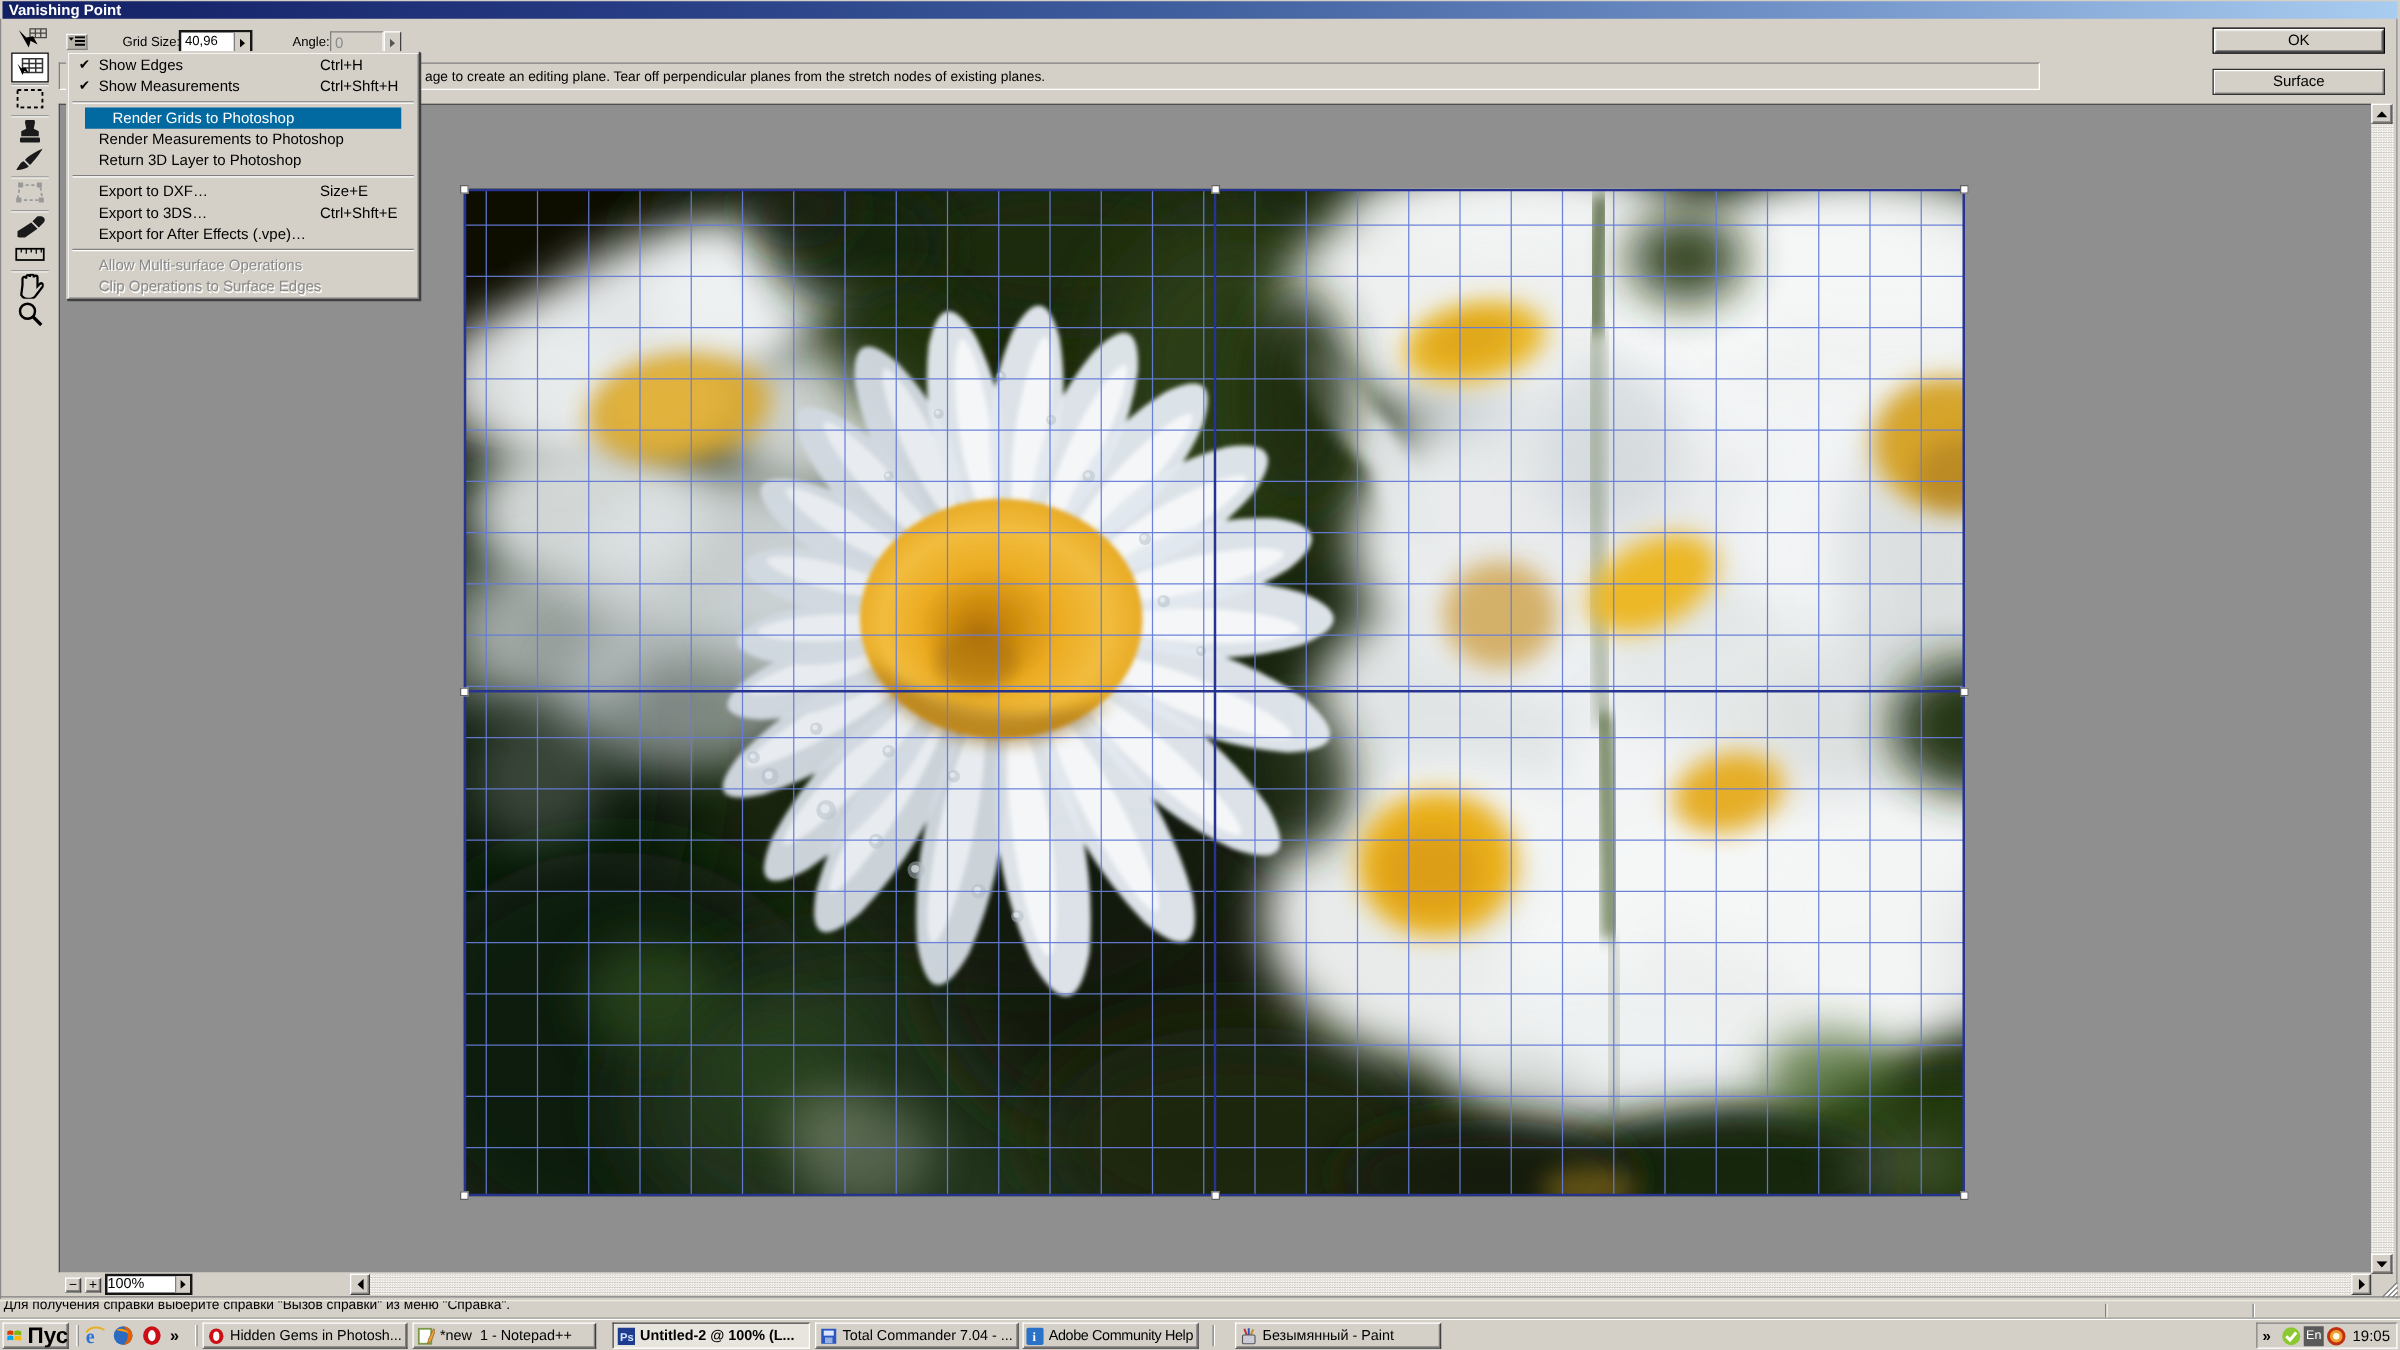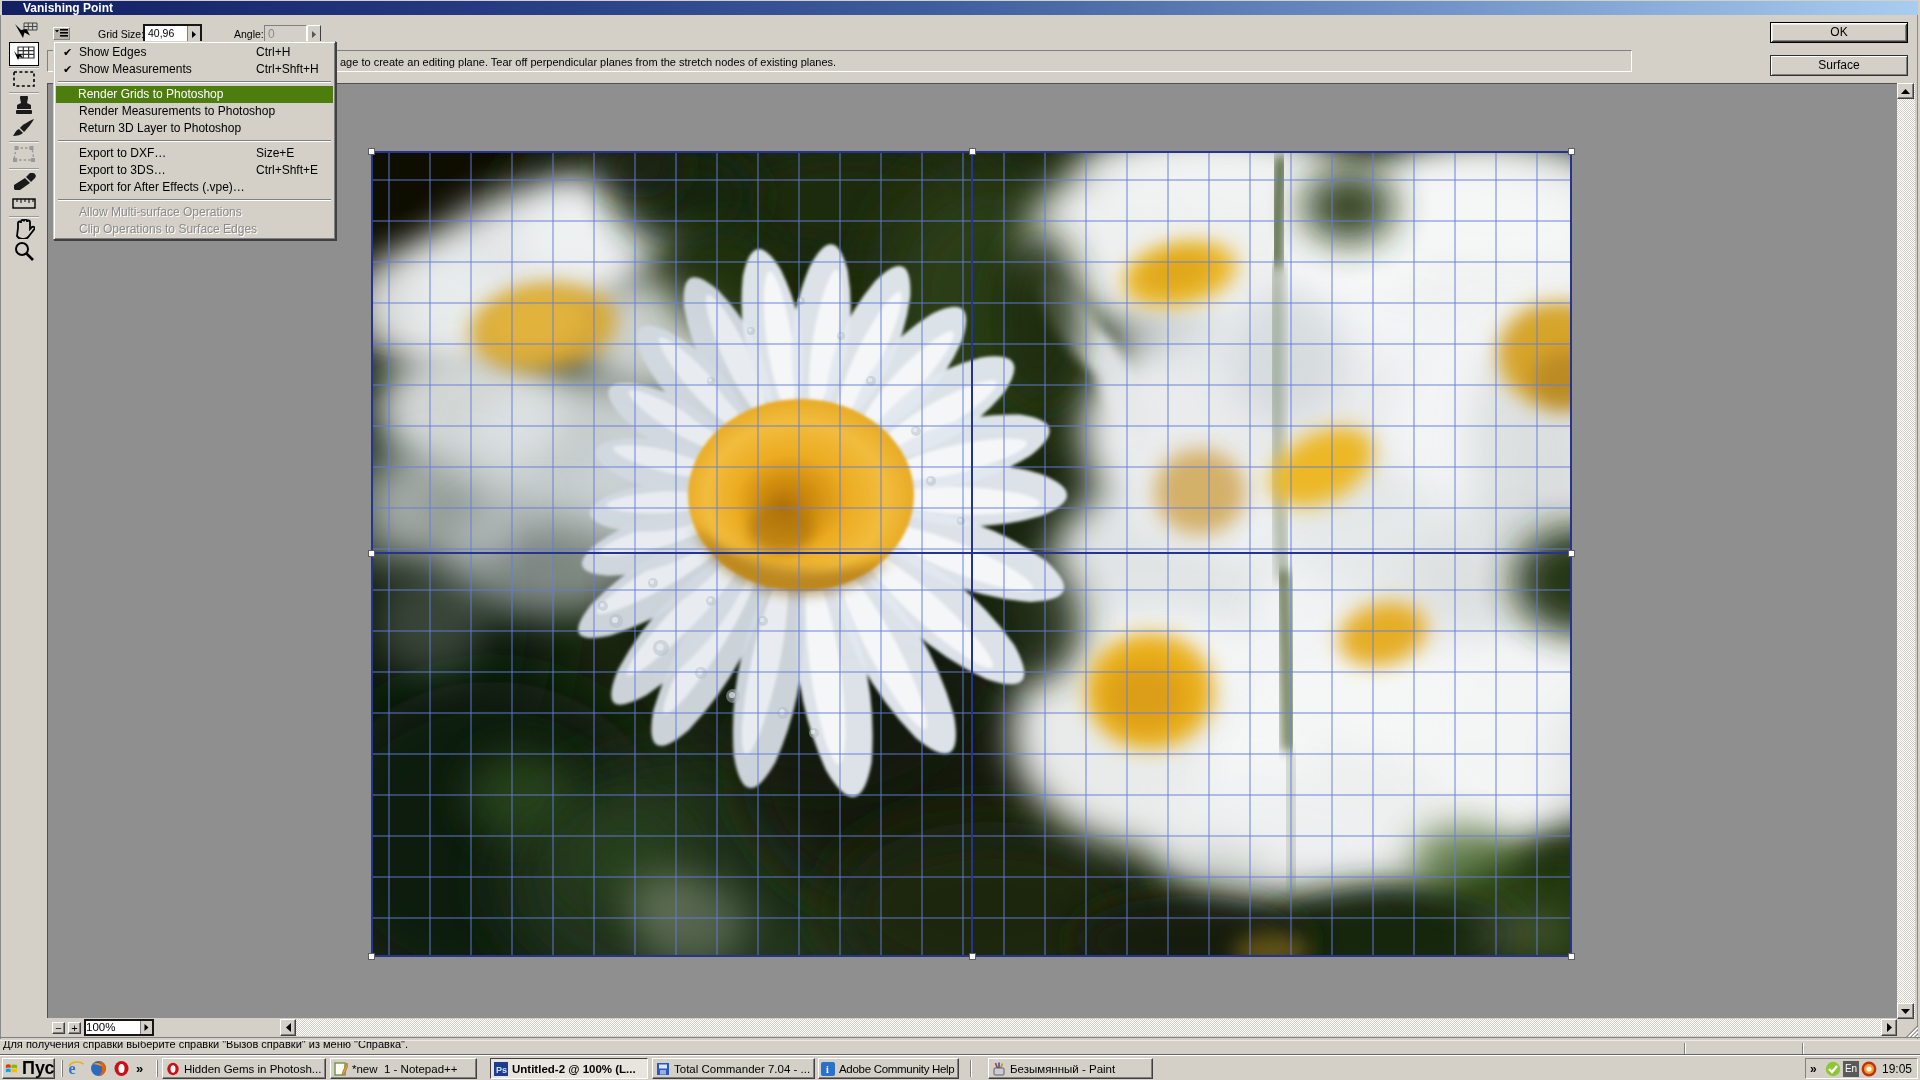--- a/index.html
+++ b/index.html
@@ -1,39 +1,39 @@
 <!DOCTYPE html>
 <html><head><meta charset="utf-8"><style>
 *{margin:0;padding:0;box-sizing:border-box}
 html,body{width:1920px;height:1080px;overflow:hidden}
 body{background:#d4d0c8;font-family:"Liberation Sans",sans-serif;position:relative}
 .abs{position:absolute}
 .raised{border-top:1px solid #fff;border-left:1px solid #fff;border-right:1px solid #404040;border-bottom:1px solid #404040;box-shadow:inset -1px -1px 0 #808080;background:#d4d0c8}
 .check{background:repeating-conic-gradient(#ffffff 0 25%,#d4d0c8 0 50%) 0 0/2px 2px}
-#titlebar{left:2px;top:1px;width:1916px;height:14px;background:linear-gradient(to right,#131f63 0%,#253a82 25%,#40609f 50%,#7193c8 75%,#a9cdf0 100%);color:#fff;font-size:12px;font-weight:bold;line-height:14px;padding-left:21px}
+#titlebar{left:2px;top:1px;width:1916px;height:14px;background:linear-gradient(to right,#131f63 0%,#253a82 25%,#40609f 50%,#7193c8 75%,#a9cdf0 100%);color:#fff;font-size:12px;font-weight:bold;line-height:14px;padding-left:5px}
 #okbtn{left:1770px;top:22px;width:138px;height:21px;border:1px solid #000;background:#d4d0c8;box-shadow:inset 1px 1px 0 #fff,inset -1px -1px 0 #404040,inset 2px 2px 0 #ece9e2,inset -2px -2px 0 #808080;font-size:12px;text-align:center;line-height:19px}
 #cancelbtn{left:1770px;top:55px;width:138px;height:21px;border:1px solid #303030;box-shadow:inset 1px 1px 0 #fff,inset -1px -1px 0 #808080;background:#d4d0c8;font-size:12px;text-align:center;line-height:19px}
 #infobar{left:47px;top:50px;width:1585px;height:22px;border-top:1px solid #808080;border-left:1px solid #808080;border-right:1px solid #fff;border-bottom:1px solid #fff;background:#d4d0c8;overflow:hidden}
 #infobar span{position:absolute;left:292px;top:5px;font-size:11px;white-space:nowrap}
 .lbl{font-size:10.5px;color:#000;white-space:nowrap}
 #workspace{left:47px;top:83px;width:1850px;height:935px;background:#8f8f8f;border-top:1px solid #505050;border-left:1px solid #505050}
 #photo{position:absolute;left:323px;top:67px}
 #vscroll{left:1897px;top:83px;width:18px;height:935px}
 #hrow{left:47px;top:1018px;width:1850px;height:19px;background:#d4d0c8}
 .sbtn{position:absolute;display:flex;align-items:center;justify-content:center}
 #statusbar{left:0;top:1040px;width:1920px;height:14px;background:#d4d0c8;overflow:hidden;border-top:1px solid #ece9e2}
 #statusbar .txt{position:absolute;left:3px;top:-3px;font-size:11px;color:#000;white-space:nowrap}
 #taskbar{left:0;top:1055px;width:1920px;height:25px;background:#d4d0c8;border-top:1px solid #fff}
 .tbtn{position:absolute;top:2px;height:21px;border-top:1px solid #fff;border-left:1px solid #fff;border-right:1px solid #404040;border-bottom:1px solid #404040;box-shadow:inset -1px -1px 0 #808080;background:#d4d0c8;font-size:11.5px;display:flex;align-items:center;padding:0 3px;white-space:nowrap;overflow:hidden}
 .tbtn svg,.tbtn .ticon{margin-right:4px;flex:0 0 auto}
 #menu{left:53px;top:41px;width:283px;height:199px;background:#d4d0c8;border:1px solid #404040;border-top-color:#d4d0c8;border-left-color:#d4d0c8;box-shadow:1px 1px 0 #404040,inset 1px 1px 0 #fff,inset -1px -1px 0 #808080;padding-top:2px;z-index:50}
 .mi{position:relative;height:17px;font-size:12px;line-height:17px;padding-left:25px;color:#000}
 .mi .sc{position:absolute;left:202px;top:0}
 .mi .ck{position:absolute;left:9px;top:0;font-size:11px}
-.mi.hl{background:#4d7c0f;color:#fff;margin:0 2px;padding-left:22px}
+.mi.hl{background:#0369a1;color:#fff;margin:0 14px;padding-left:22px}
 .mi.dis{color:#8a8a8a;text-shadow:1px 1px 0 #fff}
 .msep{height:8px;position:relative}
 .msep:after{content:"";position:absolute;left:4px;right:4px;top:3px;border-top:1px solid #808080;border-bottom:1px solid #fff}
 .ql{position:absolute;top:4px}
 </style></head><body>
 
 <div id="titlebar" class="abs">Vanishing Point</div>
 <div class="abs" style="left:0;top:15px;width:1px;height:1024px;background:#8a8a8a"></div>
 <div class="abs" style="left:1917px;top:15px;width:1px;height:1024px;background:#8a8a8a"></div>
 <div class="abs" style="left:53px;top:27px;width:17px;height:13px;border:1px solid #808080;border-top-color:#fff;border-left-color:#fff;background:#b8b4ac;display:flex;align-items:center;justify-content:center">

